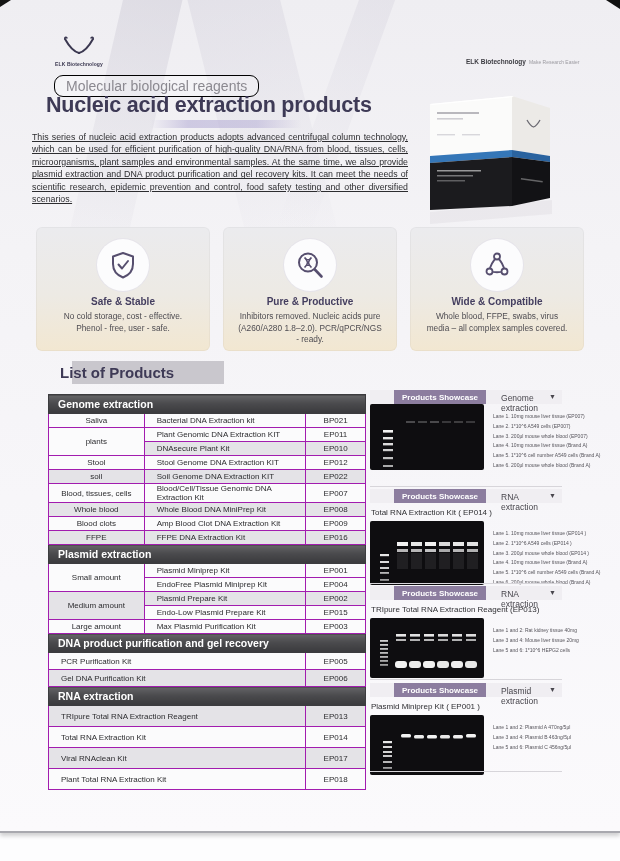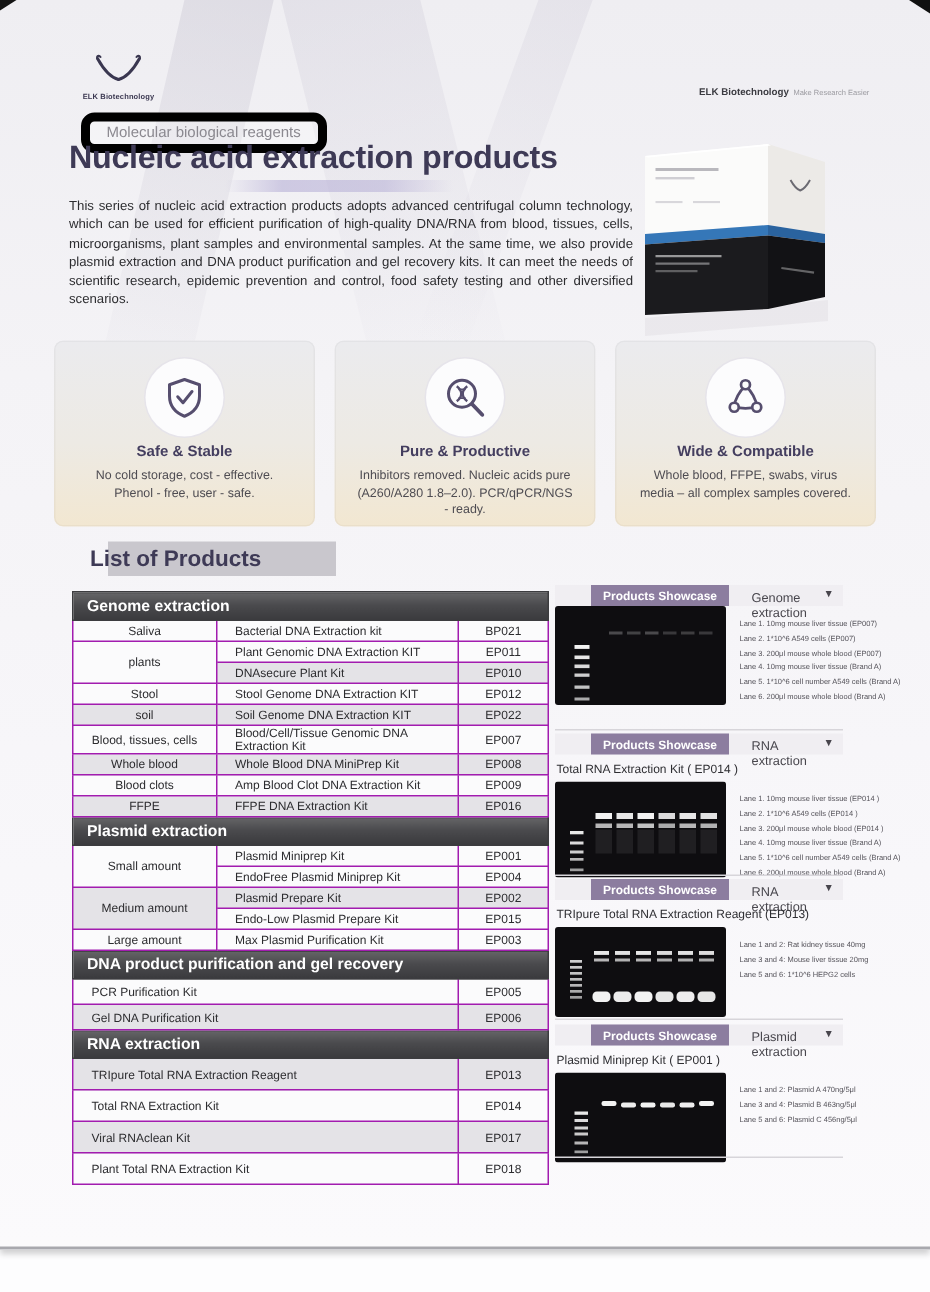--- a/index.html
+++ b/index.html
@@ -18,29 +18,29 @@
          background:linear-gradient(180deg,rgba(205,202,215,.40),rgba(230,228,236,0)); }
   .wm3 { left:320px; top:-20px; width:34px; height:260px; transform:rotate(20deg);
          background:linear-gradient(180deg,rgba(210,207,219,.35),rgba(230,228,236,0)); }
 
   .logo { position:absolute; left:55px; top:36px; width:48px; text-align:center; }
   .logo-name { font-size:5px; font-weight:bold; color:#3a3750; letter-spacing:.1px; margin-top:1px; }
   .brand-right { position:absolute; left:466px; top:50px; white-space:nowrap; }
   .brand-right b { font-size:6.5px; color:#3c3c42; }
   .brand-right span { font-size:5px; color:#9b9aa0; margin-left:3px; }
 
-  .pill { position:absolute; left:54px; top:75px; padding:2px 11px; border:6px solid #000000;
-          border-radius:9px; font-size:10px; color:#8b8990; background:rgba(255,255,255,.25); }
+  .pill { position:absolute; left:54px; top:75px; padding:2px 11px; border:1px solid #000000;
+          border-radius:9px; font-size:14px; color:#8b8990; background:rgba(255,255,255,.25); }
 
   .h1 { position:absolute; left:46px; top:93px; font-size:21.5px; font-weight:bold; color:#3e3a56; letter-spacing:-.2px; z-index:2; }
   .h1-underline { position:absolute; left:150px; top:120px; width:152px; height:8px; z-index:1;
           background:linear-gradient(90deg,rgba(182,175,214,0),rgba(182,175,214,.6) 25%,rgba(182,175,214,.55) 70%,rgba(182,175,214,0)); }
 
-  .intro { position:absolute; left:46px; top:131px; width:376px; font-size:8.8px; line-height:1.42;
-           color:#2d2d30; text-align:justify; }
+  .intro { position:absolute; left:32px; top:131px; width:376px; font-size:8.8px; line-height:1.42;
+           color:#2d2d30; text-align:justify;text-decoration:underline; }
 
   .boxart { position:absolute; left:428px; top:90px; }
 
   .card { position:absolute; top:227px; width:174px; height:124px; border-radius:6px;
           background:linear-gradient(180deg,#ebebee 0%,#edeae4 55%,#f2e7d1 100%);
           box-shadow:inset 0 0 0 1px rgba(0,0,0,.03); }
   .card1 { left:36px; } .card2 { left:223px; } .card3 { left:410px; }
   .icon-circle { width:52px; height:52px; border-radius:50%; background:#fcfcfd; margin:12px auto 5px;
                  display:flex; align-items:center; justify-content:center; box-shadow:0 0 0 1px #e6e4ea; }
   .card h3 { font-size:10px; color:#443e5f; text-align:center; font-weight:bold; margin:2px 0 4px; }

